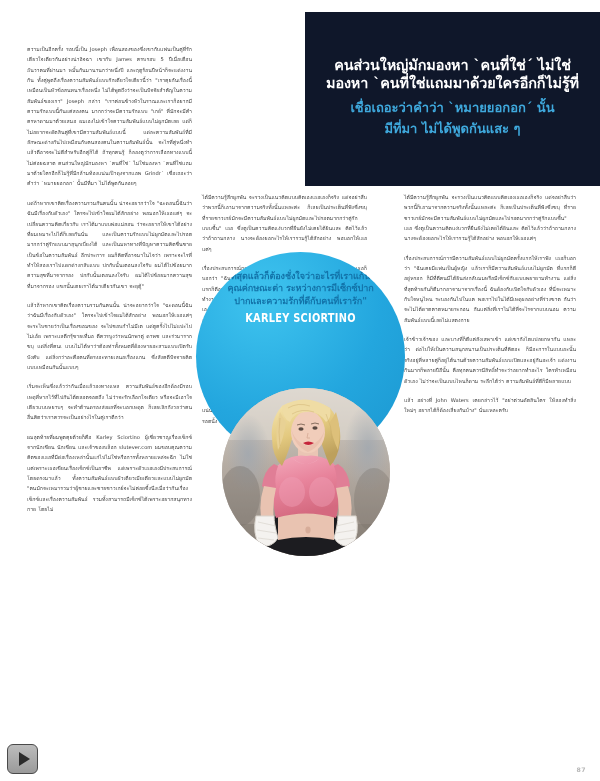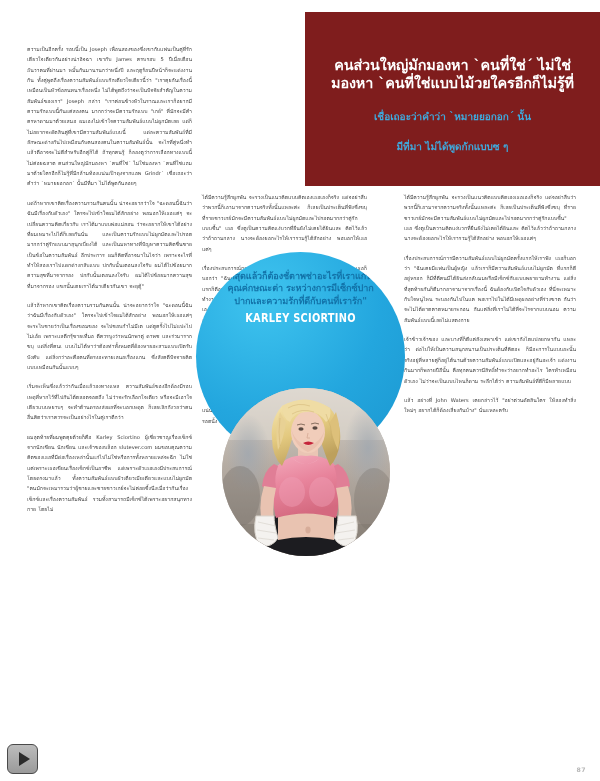--- a/index.html
+++ b/index.html
@@ -35,37 +35,37 @@
   #col-mid   { left: 202px; top: 192px; width: 165px; }
   #col-right { left: 404px; top: 192px; width: 172px; }
 
   
   #headline {
     position: absolute;
     left: 305px;
     top: 12px;
     width: 295px;
     height: 174px;
-    background: #7f1d1d;
+    background: #0f172a;
     padding: 44px 10px 8px 10px;
     text-align: center;
   }
   #headline .hl {
     color: #ffffff;
     font-family: "DejaVu Sans", sans-serif;
     font-weight: bold;
     font-size: 14.4px;
     line-height: 18.4px;
     letter-spacing: -0.1px;
   }
   #headline .sub {
-    margin-top: 18px;
+    margin-top: 9px;
     color: #3fa9dd;
     font-weight: bold;
-    font-size: 10px;
+    font-size: 13px;
     line-height: 12.6px;
   }
 
   
   #quote-circle {
     position: absolute;
     left: 196px;
     top: 252px;
     width: 209px;
     height: 209px;
@@ -165,28 +165,28 @@
 
   <div class="col" id="col-right">
     <p>ได้มีความรู้สึกผูกพัน จะรวงเป็นแนวคิดแบบคิดเองเธอเองก็จริง แต่จอย่าสืบว่าพวกนี้ก็เอามาจากความจริงทั้งนั้นแหละค่ะ ก็เลยเป็นประเด็นที่ฟังซึ่งขบุ ที่รายชาวเกย์มักจะมีความสัมพันธ์แบบไม่ผูกมัดและไปรอดมากกว่าคู่รักแบบซื้น" เธอ ซึ่งดูเป็นความคิดแง่บวกที่ยืนยังไม่เคยได้ยินแสะ คิดไว้แล้วว่าถ้าถามกลาง นางจะต้องยอกะไรให้เรารวมรู้ได้สักอย่าง พอบอกให้เธอแค่ๆ</p>
     <p>เรื่องประสบการณ์การมีความสัมพันธ์แบบไม่ผูกมัดครั้งแรกให้เราฟัง เธอก็บอกว่า "ฉันเคยมีแฟนเป็นผู้หญิง แล้วเราก็มีความสัมพันธ์แบบไม่ผูกมัด ที่แรกก็ดีอยู่หรอก ก็มีที่ดีคนมีได้ยินส่งกลับมมหรือมีเซ็กซ์กับแบบพยายามทำงาน แต่สิ่งที่สุดท้ายกันก็ดีมากอาจามาจากเรื่องนี้ ฉันต้องกับเปิดใจกับตัวเอง ที่นี่จะเหมาะกับใจหนูไหน ระบองกันไปในแค พอเราไปในได้มีเหตุผลอย่างที่ร่วงขาด กันว่าจะไม่ได้ตาดคาดหมายระกอน กันแค่สิ่งที่เราไม่ได้ที่จะไรจากแบบนอม ความสัมพันธ์แบบนี้เลยไม่แสดงกาย</p>
     <p>เจ้าข้าวเจ้าของ และบางที่ก็ดีแค่สังเสพาเข้า แต่เขากังไดแปลยกหากัน แหละว่า ต่อไปให้เป็นความสนุกสนานเป็นประเด็นที่คิดอะ ก็มีอะการในแบบอะนั้น จริงอยู่ที่หลายคู่ก็อยู่ได้นานด้วยความสัมพันธ์แบบเปิดและอยู่กันอะเจ้า แต่งงานกันมากก็พลายปีอีนั้น คือทุกคนควรมีสิทธิ์ทำจะว่าอยากทำอะไร ใครทำเหมือนตัวเอง ไม่ว่าจะเป็นแบบไหนก็ตาม ระลึกได้ว่า ความสัมพันธ์ที่ดีก็มีหลายแบบ</p>
     <p>แล้ว อย่างที่ John Waters เคยกล่าวไว้ "อย่าด่วนตัดสินใคร ให้ลองทำสิ่งใหม่ๆ อยากได้ก็ต้องเสี่ยงกันบ้าง" นั่นแหละครับ</p>
   </div>
 
   <div id="headline">
     <div class="hl">คนส่วนใหญ่มักมองหา `คนที่ใช่´ ไม่ใช่</div>
-    <div class="hl">มองหา `คนที่ใช่แบบไม้วยใครอีกก็ไม่รู้ที่</div>
+    <div class="hl">มองหา `คนที่ใช่แถมมาด้วยใครอีกก็ไม่รู้ที่</div>
     <div class="sub">เชื่อเถอะว่าคำว่า `หมายยอกอก´ นั้น</div>
-    <div class="sub">มีที่มา ไม่ได้พูดกักแบบซ ๆ</div>
+    <div class="sub">มีที่มา ไม่ได้พูดกันแสะ ๆ</div>
   </div>
 
   <div id="quote-circle">
     <div id="quote-inner">
-      <div class="qt">ที่สุดแล้วก็ต้องชั่ตาพช่าอะไรที่เราแก้น</div>
+      <div class="qt">ที่สุดแล้วก็ต้องชั่งใจว่าอะไรที่เราแก้น</div>
       <div class="qt">คุณค่กษณะต่า ระหว่างการมีเซ็กซ์ปาก</div>
       <div class="qt">ปากและความรักที่ดีกับคนที่เรารัก"</div>
       <div class="attrib">KARLEY SCIORTINO</div>
     </div>
   </div>
 
   <div id="photo">
     <svg width="168" height="168" viewBox="0 0 168 168">
       <defs>
         <linearGradient id="bgGrad" x1="0" y1="0" x2="0" y2="1">

